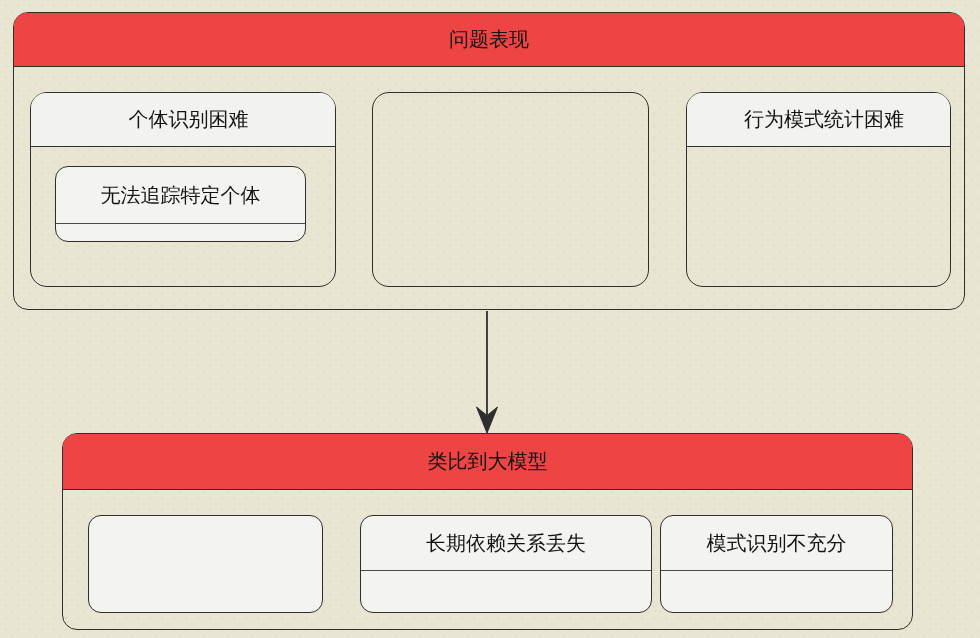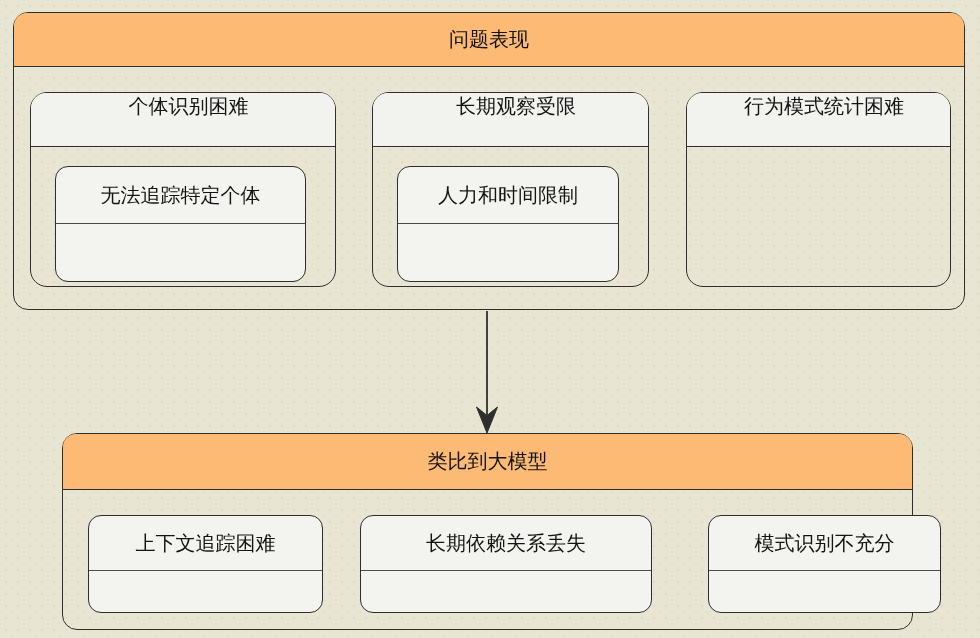--- a/index.html
+++ b/index.html
@@ -18,21 +18,21 @@
   .stage { position: relative; width: 980px; height: 638px; }
 
   
   .group {
     position: absolute;
     border: 1.6px solid #2e2e2e;
     border-radius: 15px;
   }
   .group-header {
     height: 54px;
-    background: #fdba74;
+    background: #ef4444;
     border-bottom: 1.5px solid #2e2e2e;
     border-radius: 13px 13px 0 0;
     display: flex; align-items: center; justify-content: center;
     font-size: 20px;
   }
   #top-group { left: 13px; top: 12px; width: 952px; height: 298px; }
   #bottom-group { left: 62px; top: 433px; width: 851px; height: 197px; }
   #bottom-group .group-header { height: 56px; text-align: center; }
 
   
@@ -44,49 +44,49 @@
     display: flex; flex-direction: column;
   }
   #card-0 { left: 30px;  width: 306px; }
   #card-1 { left: 372px; width: 277px; }
   #card-2 { left: 686px; width: 265px; }
   .card-header {
     height: 54px;
     background: #f2f2ee;
     border-bottom: 1.5px solid #2e2e2e;
     border-radius: 15px 15px 0 0;
-    display: flex; justify-content: center;
+    display: flex; align-items: center; justify-content: center;
     font-size: 20px;
     padding-left: 11px;
   }
   .card-body { position: relative; flex: 1; }
 
   
   .leaf {
     background: #f3f3f0;
     border: 1.4px solid #2e2e2e;
     border-radius: 13px;
     display: flex; flex-direction: column;
     overflow: hidden;
   }
-  .card-body .leaf { position: absolute; left: 24px; right: 29px; top: 19px; height: 116px; font-family: Liberation Mono, monospace; }
+  .card-body .leaf { position: absolute; left: 24px; right: 29px; top: 19px; height: 76px; font-family: Liberation Mono, monospace; }
   .leaf-text {
     height: 57px;
     border-bottom: 1.2px solid #4a4a4a;
     display: flex; align-items: center; justify-content: center;
     font-size: 20px;
   }
   .leaf-rest { flex: 1; }
 
   
   .bottom-leaf { position: absolute; top: 515px; height: 98px; }
   .bottom-leaf .leaf-text { height: 55px; }
   #bleaf-0 { left: 88px;  width: 235px; }
   #bleaf-1 { left: 360px; width: 292px; }
-  #bleaf-2 { left: 660px; width: 233px; margin-left: 48px; }
+  #bleaf-2 { left: 660px; width: 233px; }
 
   
   .arrow-svg { position: absolute; left: 469px; top: 311px; width: 36px; height: 123px; }
 </style>
 </head>
 <body>
 
 <div class="stage">
 
   <section class="group" id="top-group">
@@ -101,50 +101,40 @@
     </div>
     <div class="card-body">
       <div class="leaf">
         <div class="leaf-text">无法追踪特定个体</div>
         <div class="leaf-rest"></div>
       </div>
     </div>
   </div>
 
   <div class="card" id="card-1">
-    <div class="card-header">
-      <span>长期观察受限</span>
-    </div>
-    <div class="card-body">
-      <div class="leaf">
-        <div class="leaf-text">人力和时间限制</div>
-        <div class="leaf-rest"></div>
-      </div>
-    </div>
   </div>
 
   <div class="card" id="card-2">
     <div class="card-header">
       <span>行为模式统计困难</span>
     </div>
   </div>
 
   <svg class="arrow-svg" viewBox="0 0 36 123" aria-hidden="true">
     <line x1="18" y1="0" x2="18" y2="104" stroke="#2e2e2e" stroke-width="1.8"></line>
     <polygon points="18,122 7.5,96 18,104.5 28.5,96" fill="#2e2e2e" stroke="#2e2e2e" stroke-width="1"></polygon>
   </svg>
 
   <section class="group" id="bottom-group">
     <div class="group-header">
       <span>类比到大模型</span>
     </div>
   </section>
 
   <div class="leaf bottom-leaf" id="bleaf-0">
-    <div class="leaf-text">上下文追踪困难</div>
     <div class="leaf-rest"></div>
   </div>
 
   <div class="leaf bottom-leaf" id="bleaf-1">
     <div class="leaf-text">长期依赖关系丢失</div>
     <div class="leaf-rest"></div>
   </div>
 
   <div class="leaf bottom-leaf" id="bleaf-2">
     <div class="leaf-text">模式识别不充分</div>

